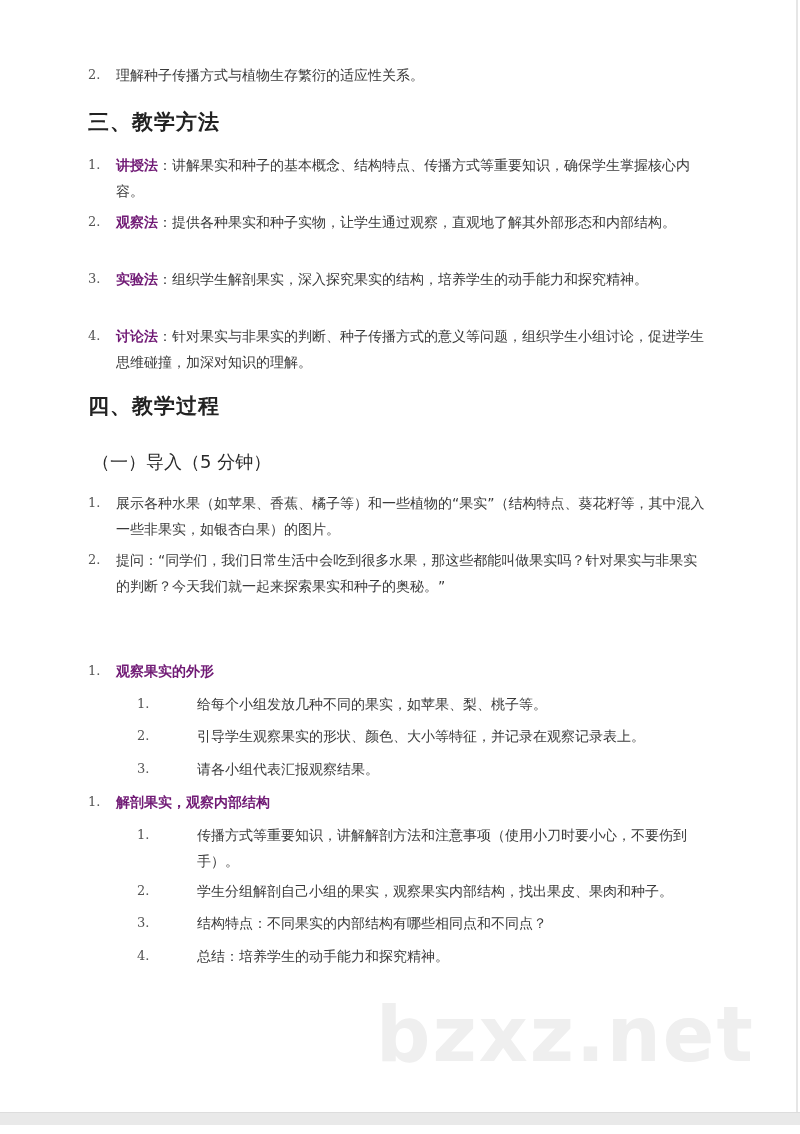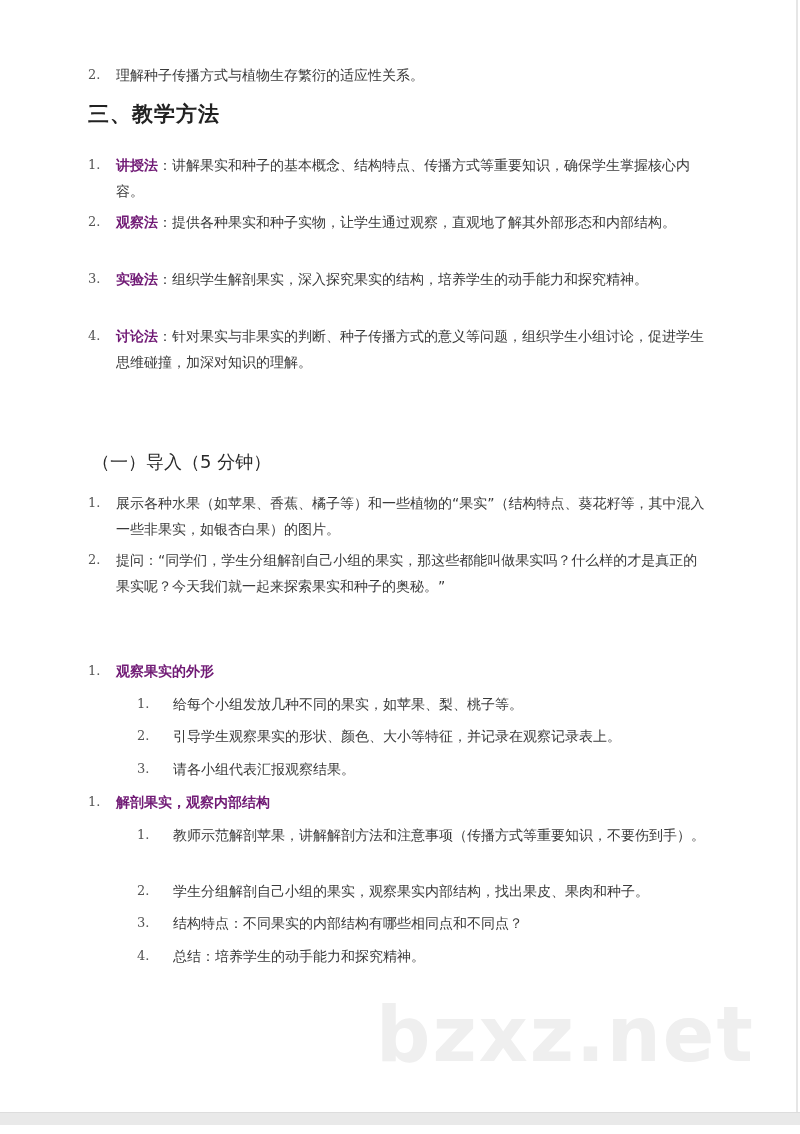--- a/index.html
+++ b/index.html
@@ -22,21 +22,21 @@
     position: absolute; left: 88px; width: 620px;
     font-size: 14px; line-height: 26px; color: #3a3a3a;
   }
   .item .num {
     position: absolute; left: 0; top: 0; width: 40px;
     font-family: "DejaVu Serif", "Liberation Serif", serif; color: #555;
     font-size: 13px;
   }
   .item .txt { display: block; margin-left: 28px; }
   .item.sub { left: 137px; width: 570px; }
-  .item.sub .txt { margin-left: 36px; }
+  .item.sub .txt { margin-left: 60px; }
   .item b { font-weight: bold; color: #701a75; }
   .h2 {
     position: absolute; left: 88px; font-size: 21px; font-weight: bold; color: #222;
     letter-spacing: 1px;
   }
   .h3 {
     position: absolute; left: 92px; font-size: 18px; font-weight: normal; color: #2a2a2a;
   }
   .watermark {
     position: absolute; left: 376px; top: 990px; font-size: 76px; font-weight: 900;
@@ -46,49 +46,50 @@
 </head>
 <body>
 
 <div class="page">
 
   <div class="item" style="top:62px">
     <span class="num">2.</span>
     <span class="txt">理解种子传播方式与植物生存繁衍的适应性关系。</span>
   </div>
 
-  <div class="h2" style="top:100px">三、教学方法</div>
+  <div class="h2" style="top:108px">三、教学方法</div>
 
   <div class="item" style="top:152px">
     <span class="num">1.</span>
     <span class="txt"><b>讲授法</b><span>：讲解果实和种子的基本概念、结构特点、传播方式等重要知识，确保学生掌握核心内容。</span></span>
   </div>
   <div class="item" style="top:209px">
     <span class="num">2.</span>
     <span class="txt"><b>观察法</b><span>：提供各种果实和种子实物，让学生通过观察，直观地了解其外部形态和内部结构。</span></span>
   </div>
   <div class="item" style="top:266px">
     <span class="num">3.</span>
     <span class="txt"><b>实验法</b><span>：组织学生解剖果实，深入探究果实的结构，培养学生的动手能力和探究精神。</span></span>
   </div>
   <div class="item" style="top:323px">
     <span class="num">4.</span>
     <span class="txt"><b>讨论法</b><span>：针对果实与非果实的判断、种子传播方式的意义等问题，组织学生小组讨论，促进学生思维碰撞，加深对知识的理解。</span></span>
   </div>
 
+  <div class="h2" style="top:392px">四、教学过程</div>
 
   <div class="h3" style="top:450px">（一）导入（5 分钟）</div>
 
   <div class="item" style="top:490px">
     <span class="num">1.</span>
     <span class="txt">展示各种水果（如苹果、香蕉、橘子等）和一些植物的“果实”（结构特点、葵花籽等，其中混入一些非果实，如银杏白果）的图片。</span>
   </div>
   <div class="item" style="top:547px">
     <span class="num">2.</span>
-    <span class="txt">提问：“同学们，学生分组解剖自己小组的果实，那这些都能叫做果实吗？什么样的才是真正的果实呢？今天我们就一起来探索果实和种子的奥秘。”</span>
+    <span class="txt">提问：“同学们，我们日常生活中会吃到很多水果，那这些都能叫做果实吗？针对果实与非果实的判断？今天我们就一起来探索果实和种子的奥秘。”</span>
   </div>
 
 
   <div class="item" style="top:658px">
     <span class="num">1.</span>
     <span class="txt"><b>观察果实的外形</b></span>
   </div>
   <div class="item sub" style="top:691px">
     <span class="num">1.</span>
     <span class="txt">给每个小组发放几种不同的果实，如苹果、梨、桃子等。</span>
@@ -101,21 +102,21 @@
     <span class="num">3.</span>
     <span class="txt">请各小组代表汇报观察结果。</span>
   </div>
 
   <div class="item" style="top:789px">
     <span class="num">1.</span>
     <span class="txt"><b>解剖果实，观察内部结构</b></span>
   </div>
   <div class="item sub" style="top:822px">
     <span class="num">1.</span>
-    <span class="txt">教师示范解剖苹果，讲解解剖方法和注意事项（传播方式等重要知识，不要伤到手）。</span>
+    <span class="txt">传播方式等重要知识，讲解解剖方法和注意事项（使用小刀时要小心，不要伤到手）。</span>
   </div>
   <div class="item sub" style="top:878px">
     <span class="num">2.</span>
     <span class="txt">学生分组解剖自己小组的果实，观察果实内部结构，找出果皮、果肉和种子。</span>
   </div>
   <div class="item sub" style="top:910px">
     <span class="num">3.</span>
     <span class="txt">结构特点：不同果实的内部结构有哪些相同点和不同点？</span>
   </div>
   <div class="item sub" style="top:943px">

